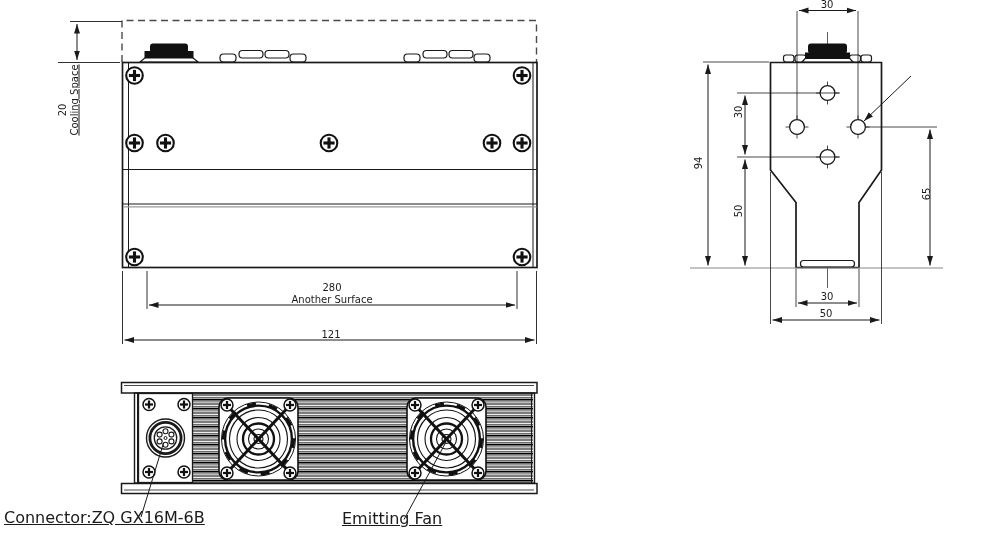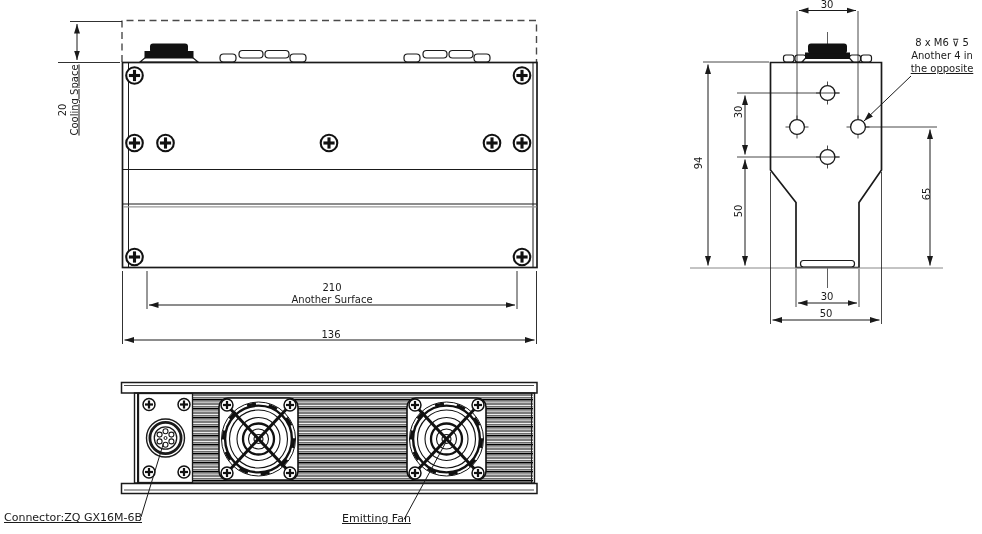--- a/index.html
+++ b/index.html
@@ -3,21 +3,21 @@
 <meta charset="utf-8">
 <style>
   html,body{margin:0;padding:0;background:#fff;}
   .canvas{position:relative;width:982px;height:534px;background:#fff;overflow:hidden;
           font-family:"DejaVu Sans","Liberation Sans",sans-serif;color:#1a1a1a;}
   .canvas svg{position:absolute;left:0;top:0;}
   .t{position:absolute;font-size:10px;line-height:11px;white-space:nowrap;color:#1a1a1a;}
   .c{transform:translate(-50%,-50%);}
   .rot{transform:translate(-50%,-50%) rotate(-90deg);}
   .u{text-decoration:underline;}
-  .lbl{font-size:11px;text-align:right;}
+  .lbl{font-size:16px;text-align:right;}
   .note{position:absolute;left:901px;top:36px;width:82px;text-align:center;
         font-size:10px;line-height:13px;}
   .note span{display:block;}
 </style>
 </head>
 <body>
 
 <div class="canvas">
 
 <svg width="982" height="534" viewBox="0 0 982 534">
@@ -194,33 +194,28 @@
     <use href="#fan" transform="translate(258.5,439)"></use>
     <use href="#fan" transform="translate(446.5,439)"></use>
 
     <line x1="141" y1="517" x2="163.5" y2="443" stroke-width="1"></line>
     <line x1="404" y1="519.5" x2="446" y2="442" stroke-width="1"></line>
   </g>
 </svg>
 
   <div class="t rot" style="left:62px;top:110px;">20</div>
   <div class="t rot u" style="left:74px;top:100px;">Cooling Space</div>
-  <div class="t c" style="left:332px;top:287px;">210</div>
+  <div class="t c" style="left:332px;top:287px;">280</div>
   <div class="t c" style="left:332px;top:299px;">Another Surface</div>
-  <div class="t c" style="left:331px;top:334px;">136</div>
+  <div class="t c" style="left:331px;top:334px;">121</div>
 
   <div class="t c" style="left:827px;top:4px;">30</div>
   <div class="t rot" style="left:698px;top:163px;">94</div>
   <div class="t rot" style="left:738px;top:112px;">30</div>
   <div class="t rot" style="left:738px;top:211px;">50</div>
   <div class="t rot" style="left:926px;top:194px;">65</div>
   <div class="t c" style="left:827px;top:296px;">30</div>
   <div class="t c" style="left:826px;top:313px;">50</div>
-  <div class="note">
-    <span>8 x M6 ⊽ 5</span>
-    <span>Another 4 in</span>
-    <span class="u">the opposite</span>
-  </div>
 
   <div class="t lbl u" style="left:4px;top:512px;">Connector:ZQ GX16M-6B</div>
   <div class="t lbl u" style="left:342px;top:513px;">Emitting Fan</div>
 
 </div>
 
 </body></html>

